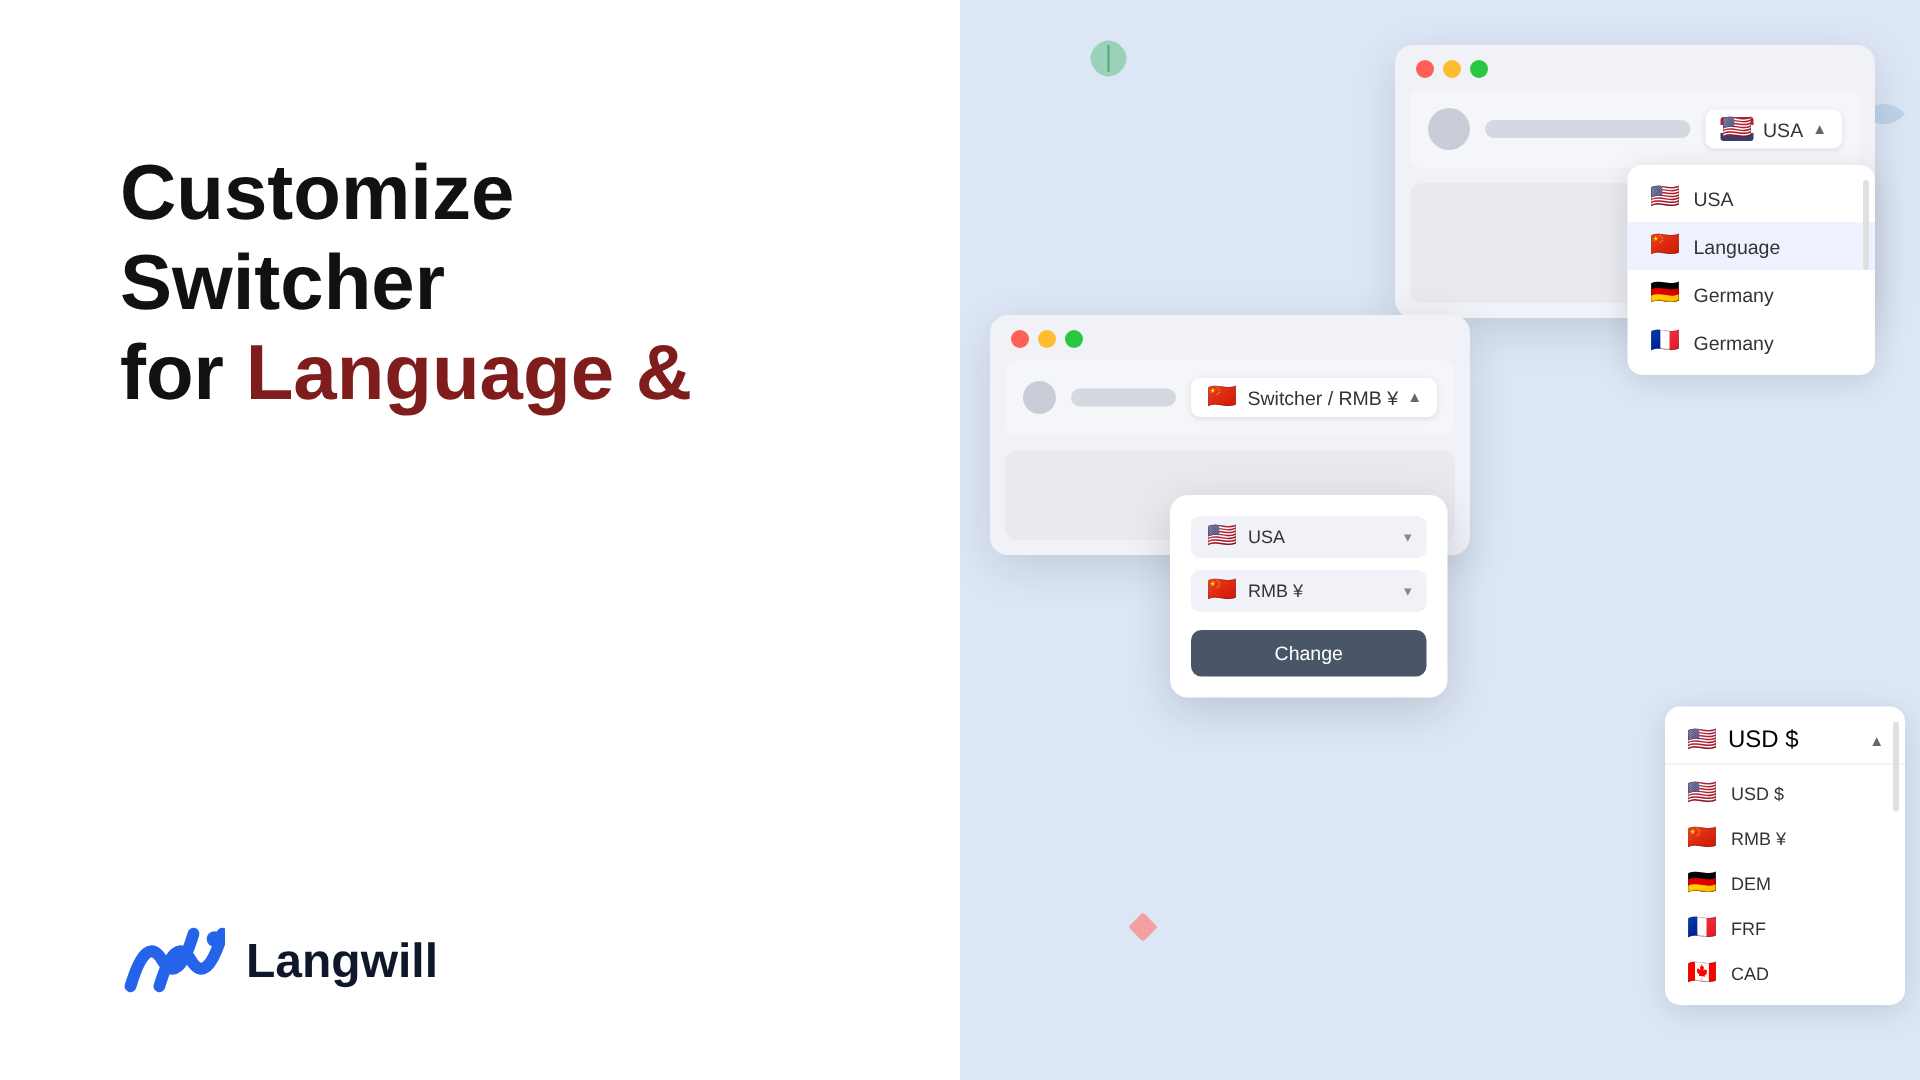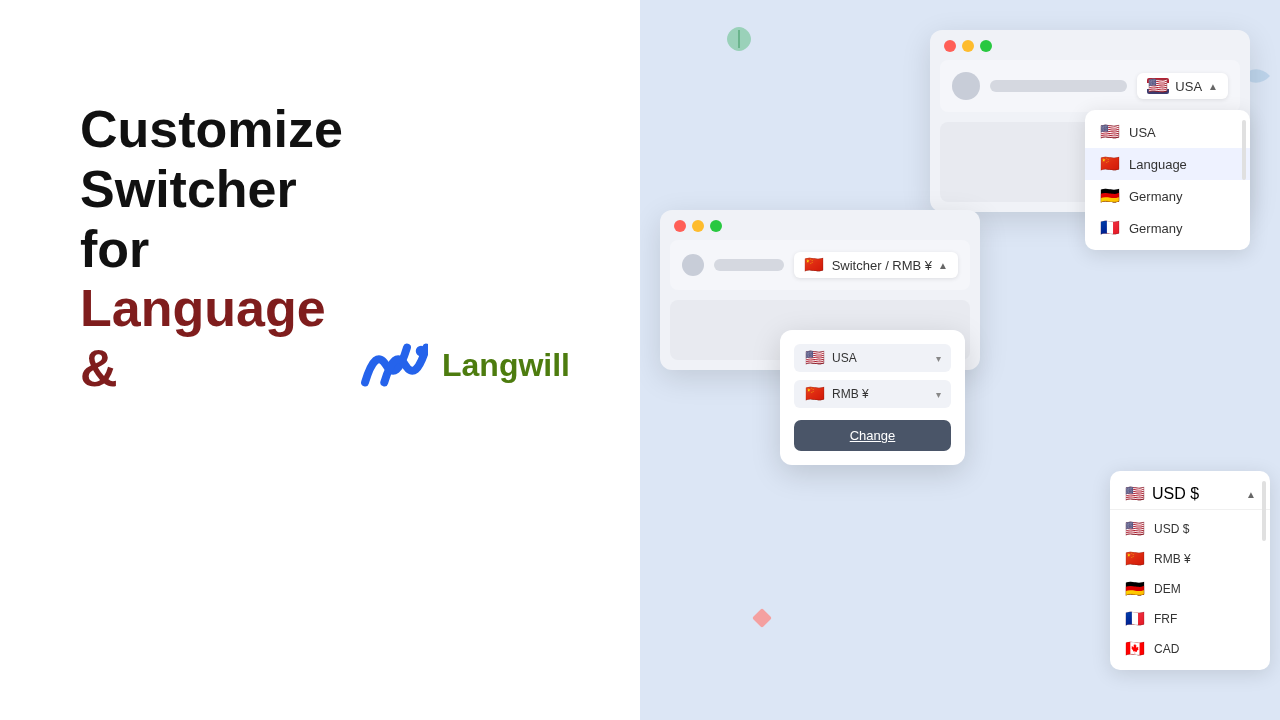--- a/index.html
+++ b/index.html
@@ -11,21 +11,21 @@
       background: #fff;
       display: flex;
     }
 
     
     .left-panel {
       width: 640px;
       height: 720px;
       background: #fff;
       display: flex;
-      flex-direction: row;
+      flex-direction: column;
       justify-content: space-between;
       padding: 60px 70px 50px 80px;
       position: relative;
     }
 
     .headline {
       margin-top: 40px;
     }
 
     .headline h1 {
@@ -46,21 +46,21 @@
     }
 
     .logo-icon {
       width: 70px;
       height: 60px;
     }
 
     .logo-text {
       font-size: 32px;
       font-weight: 700;
-      color: #4d7c0f;
+      color: #0f172a;
     }
 
     
     .right-panel {
       width: 640px;
       height: 720px;
       background: #dce6f5;
       position: relative;
       overflow: hidden;
     }
@@ -238,21 +238,20 @@
       width: 100%;
       background: #4a5568;
       color: #fff;
       border: none;
       border-radius: 7px;
       padding: 8px;
       font-size: 13px;
       font-weight: 500;
       cursor: pointer;
       margin-top: 4px;
-      text-decoration: underline;
     }
 
     
     .currency-dropdown {
       position: absolute;
       bottom: 50px;
       right: 10px;
       background: #fff;
       border-radius: 10px;
       box-shadow: 0 4px 20px rgba(0,0,0,0.12);

